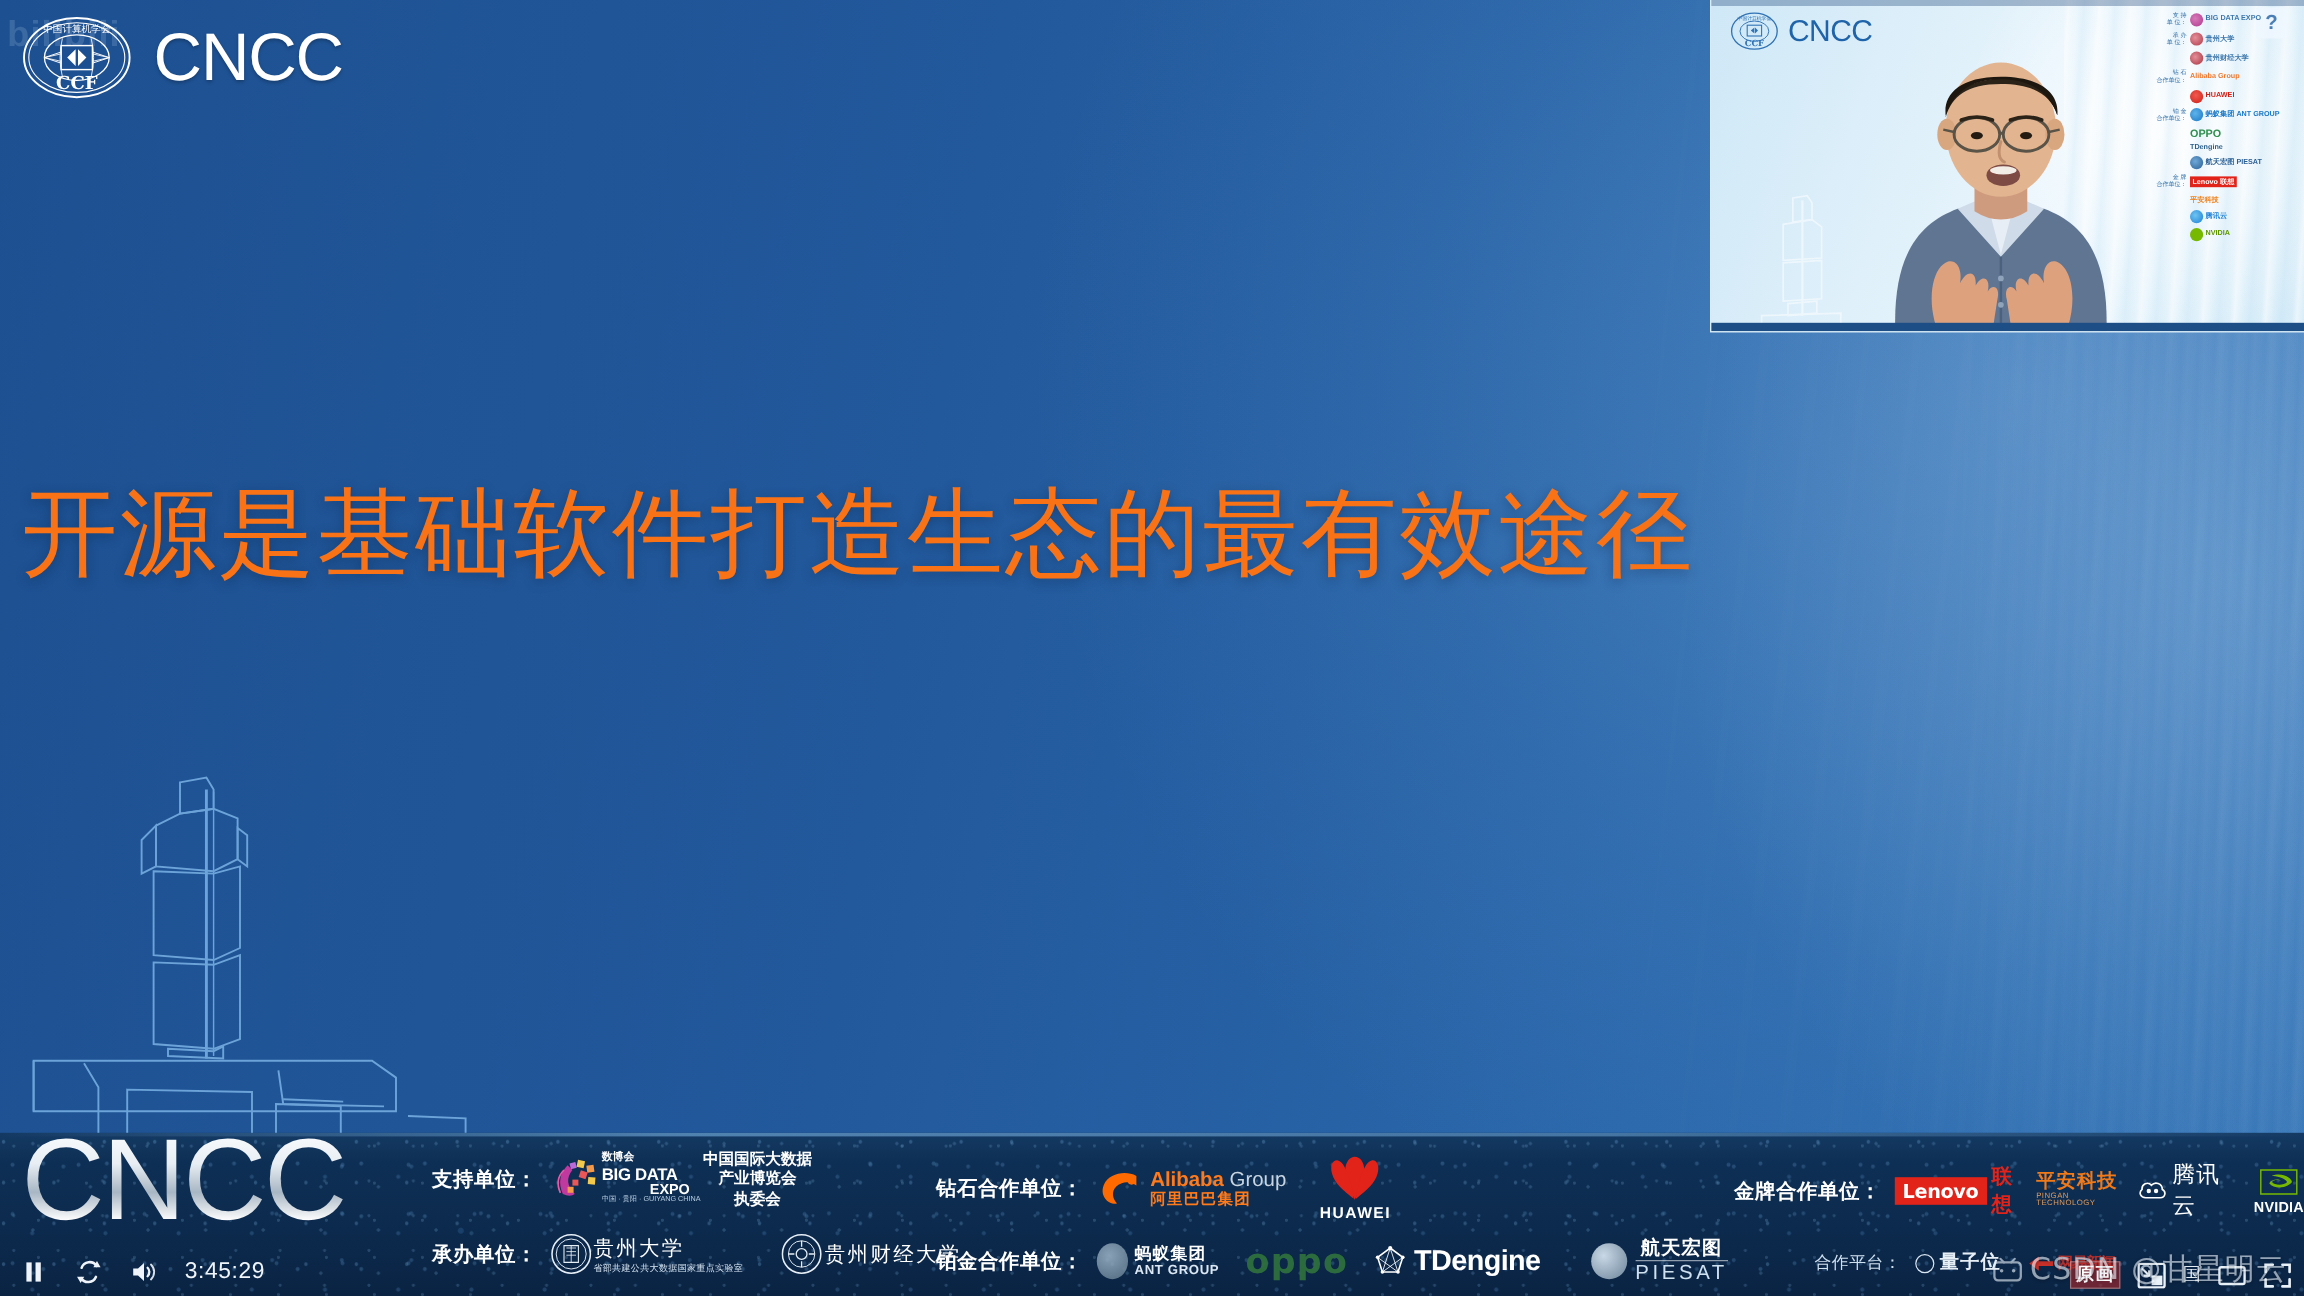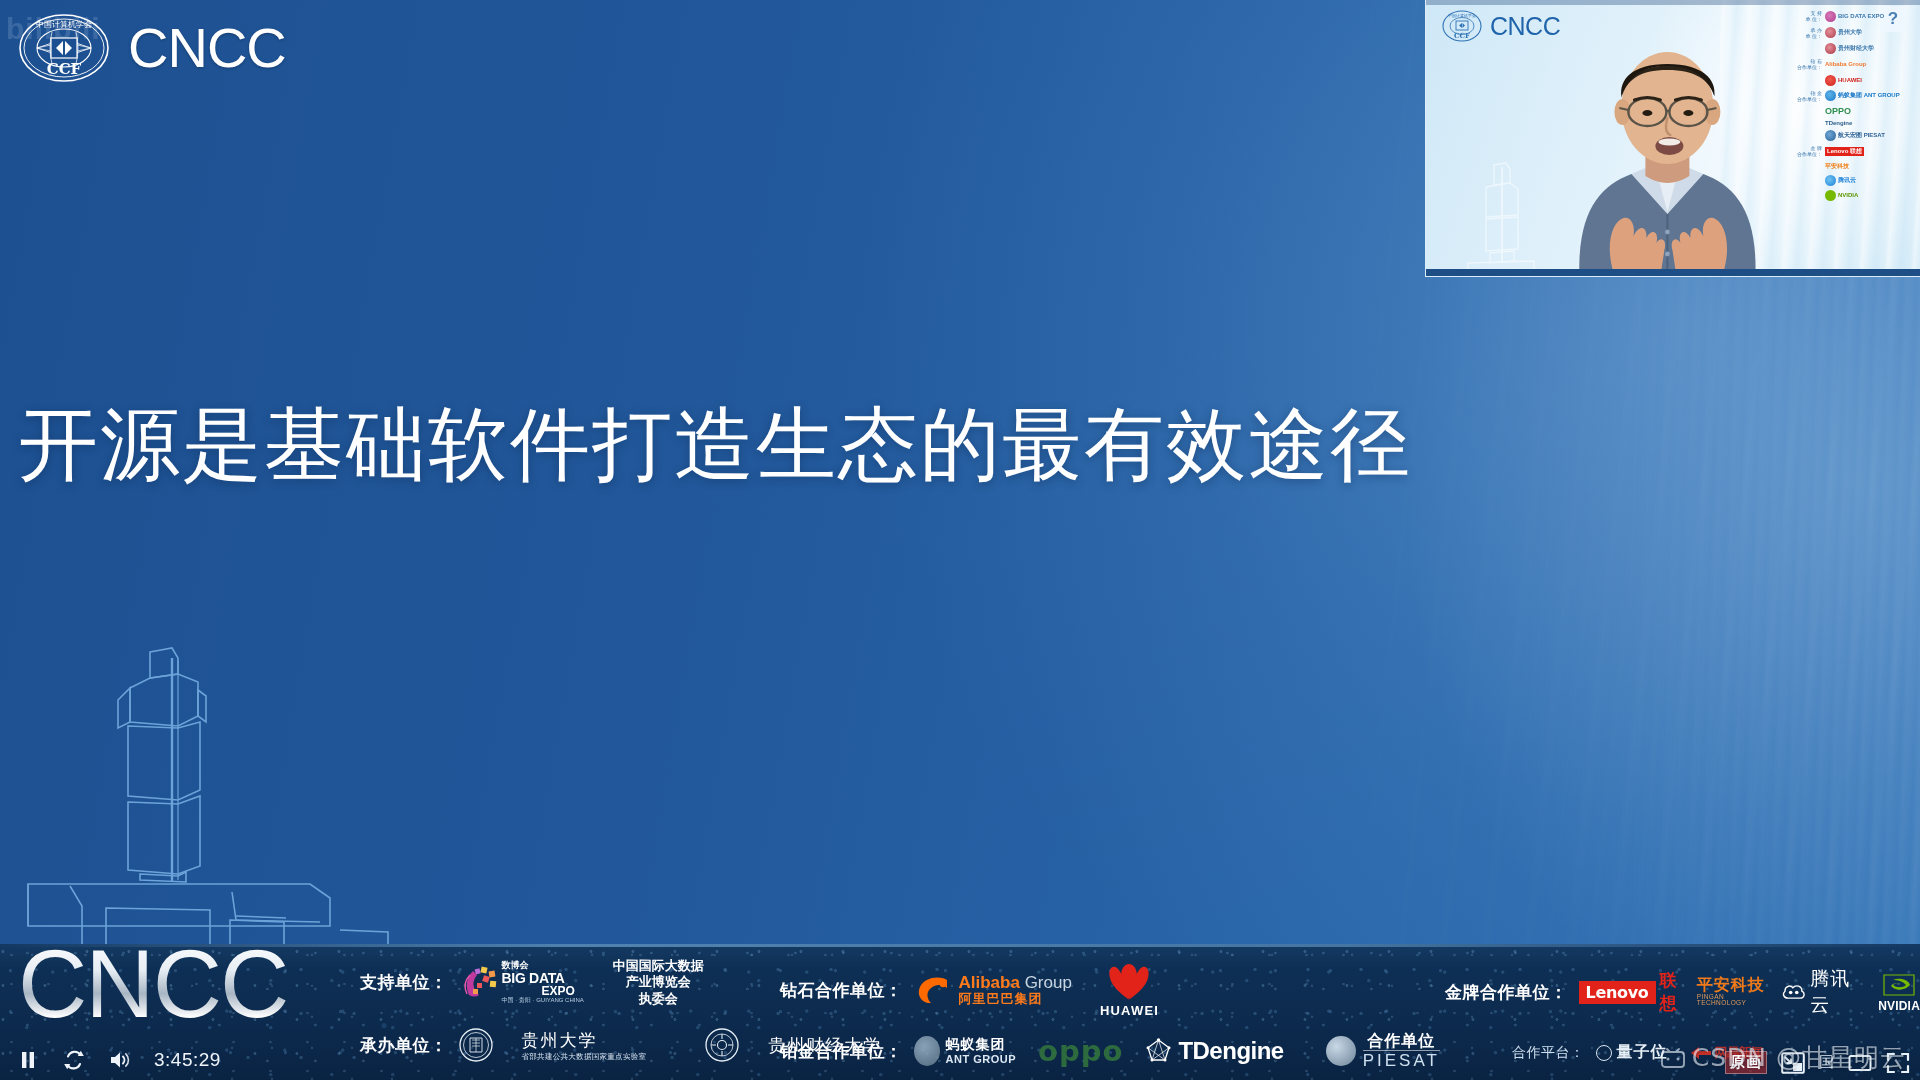--- a/index.html
+++ b/index.html
@@ -63,21 +63,21 @@
     font-size:56px; font-weight:400; color:#ffffff; letter-spacing:-1px;
     line-height:1; font-family:"Liberation Sans",sans-serif;
     text-shadow:0 1px 3px rgba(0,0,0,.25);
   }
 
   
   .headline {
     position:absolute; left:0; top:392px; width:1430px;
     text-align:center;
     font-family:Liberation Serif, serif;
-    font-size:80px; font-weight:400; color:#ffffff;
+    font-size:80px; font-weight:400; color:#f97316;
     letter-spacing:2px; white-space:nowrap;
     text-shadow:0 2px 10px rgba(10,40,80,.45);
   }
 
   
   .tower { position:absolute; left:10px; bottom:120px; width:380px; height:330px; opacity:.85; }
 
   
   .sponsor-strip {
     position:absolute; left:0; bottom:0; width:1920px; height:136px;
@@ -124,21 +124,21 @@
   .pc-time { font-size:19px; color:#f0f5fa; letter-spacing:.5px; font-family:"Liberation Sans",sans-serif; }
 
   
   .sp-group { position:absolute; display:flex; align-items:center; gap:11px; }
   .sp-label {
     font-family:"DejaVu Sans","Liberation Sans",sans-serif;
     font-size:17px; font-weight:700; color:#ffffff; white-space:nowrap;
     letter-spacing:.5px;
   }
   .sp-label.sm { font-size:14px; font-weight:400; color:#cfe0ef; }
-  .sp-logos { display:flex; align-items:center; gap:29px; }
+  .sp-logos { display:flex; align-items:center; gap:2px; }
 
   
   .lg { display:flex; align-items:center; white-space:nowrap; }
   .lg-bigdata { gap:5px; }
   .bd-mark { width:38px; height:34px; }
   .bd-txt { display:flex; flex-direction:column; line-height:1.02; }
   .bd-sm { font-size:9px; color:#ffffff; font-family:"DejaVu Sans",sans-serif; font-weight:700;}
   .bd-big { font-size:14px; font-weight:700; color:#ffffff; letter-spacing:-.3px; }
   .bd-exp { font-size:12px; font-weight:700; color:#ffffff;padding-left:40px; }
   .bd-tiny { font-size:6px; color:#b9cfe3; }
@@ -463,21 +463,21 @@
             <circle cx="3" cy="9.8" r="1.5" fill="#ffffff"></circle>
             <circle cx="20" cy="22" r="1.5" fill="#ffffff"></circle>
             <circle cx="7" cy="22" r="1.5" fill="#ffffff"></circle>
             <path d="M13.5 2 L20 22 M13.5 2 L7 22 M3 9.8 L20 22 M24 9.8 L7 22" stroke="#ffffff" stroke-width=".7"></path>
           </svg>
           <div class="td-txt">TDengine</div>
         </div>
         <div class="pie-wrap" style="margin-left:20px;">
           <div class="pie-mark"></div>
           <div class="pie-txt">
-            <div class="pie-cn">合作单位</div>
+            <div class="pie-cn">航天宏图</div>
             <div class="pie-en">PIESAT</div>
           </div>
         </div>
       </div>
     </div>
 
     <div class="sp-group" style="left:1445px; top:22px;">
       <div class="sp-label">金牌合作单位：</div>
       <div class="sp-logos" style="gap:16px;">
         <div class="lenovo-wrap">

